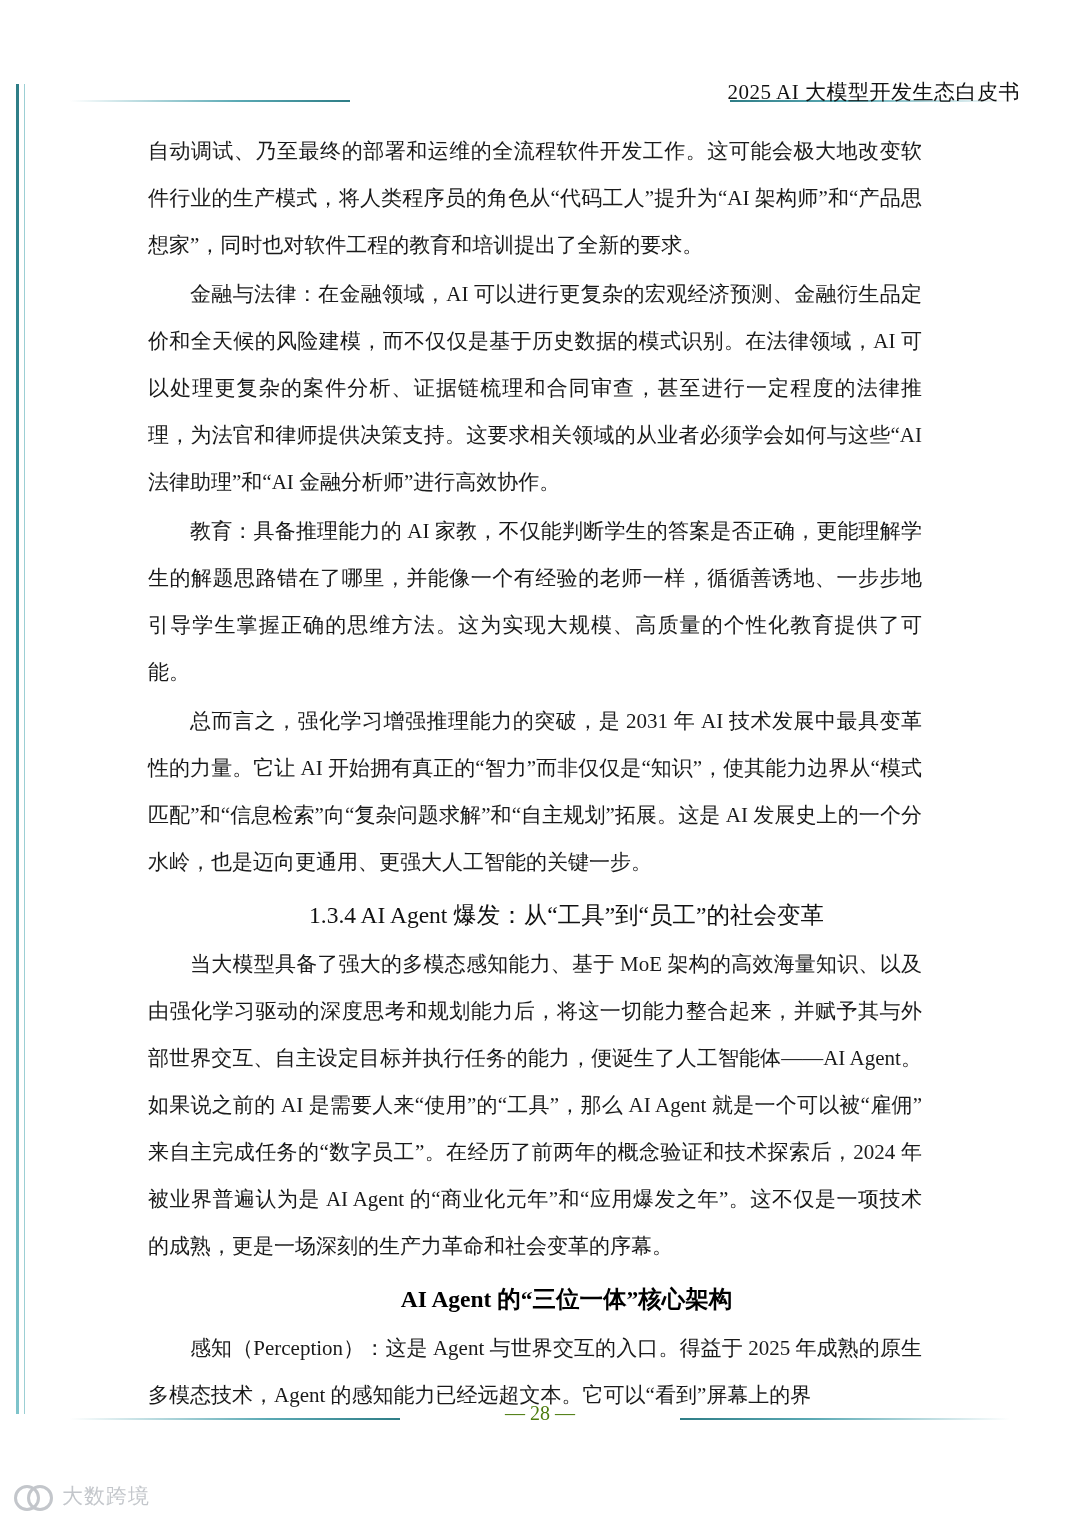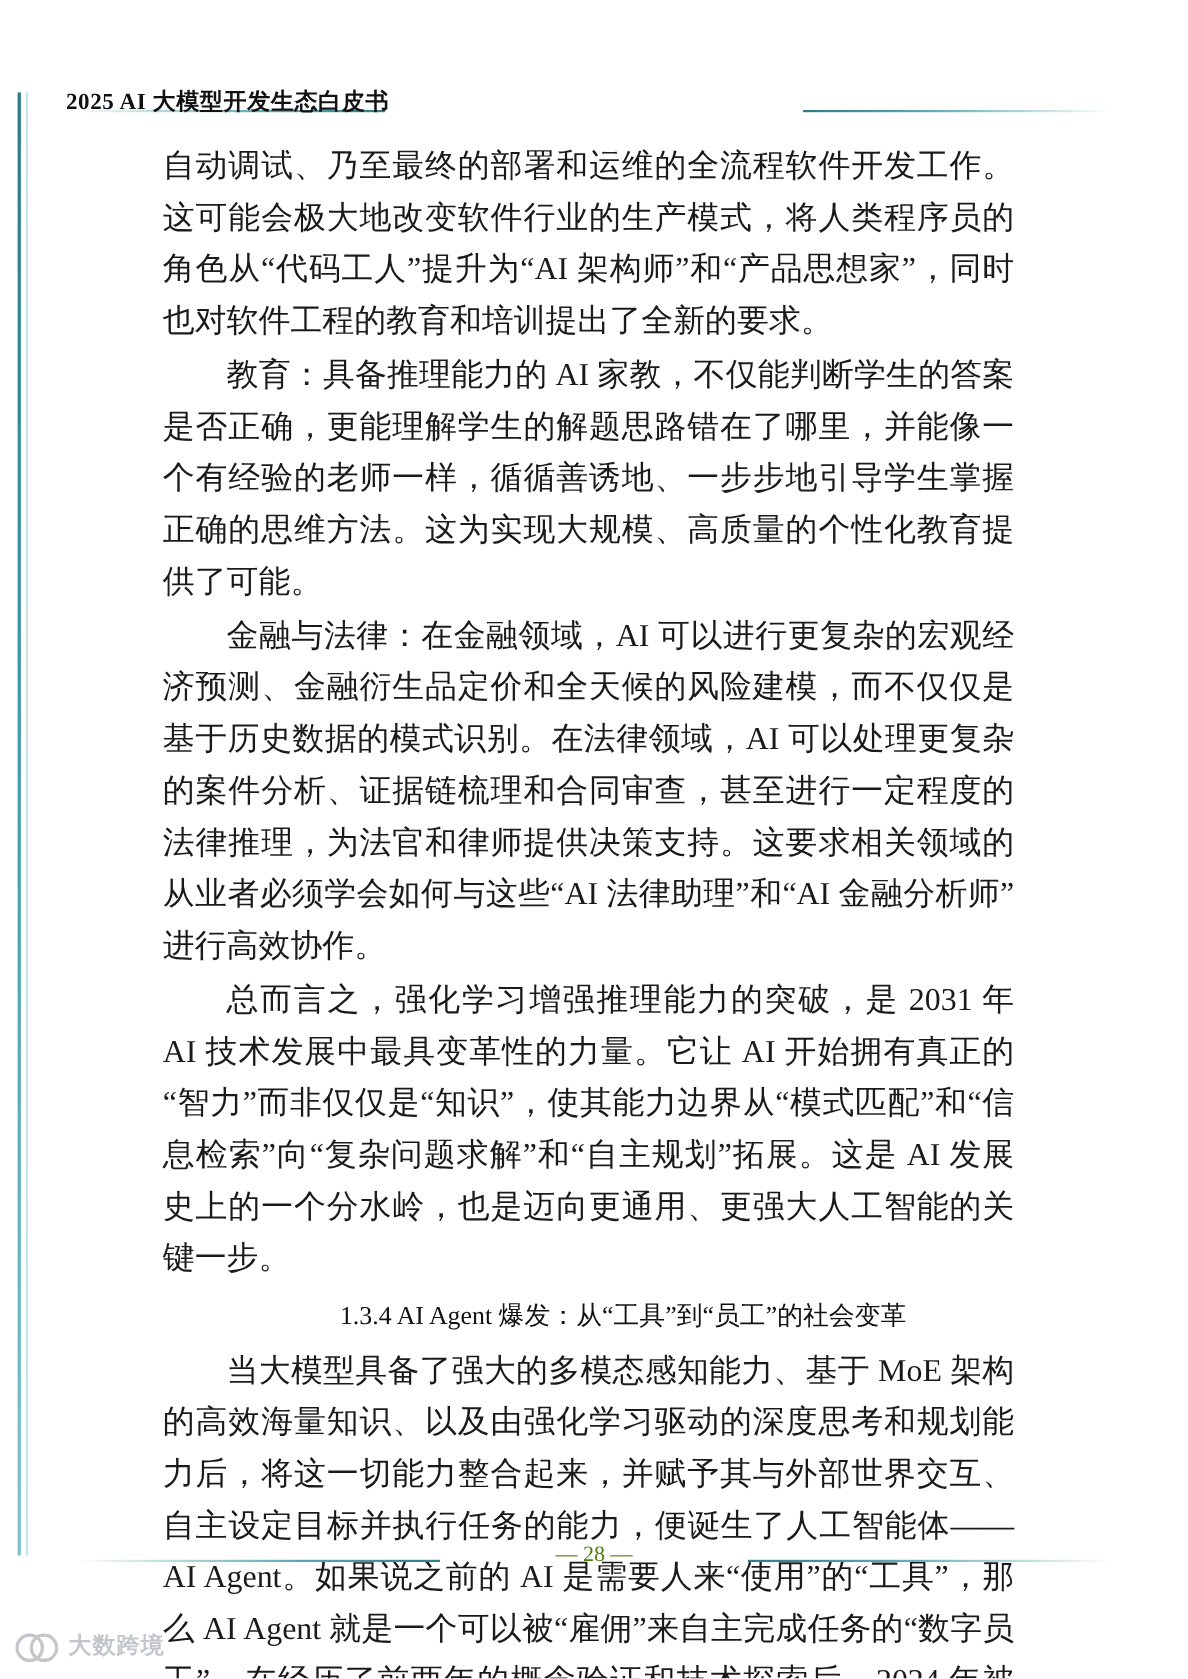--- a/index.html
+++ b/index.html
@@ -43,23 +43,23 @@
     left: 60px;
     right: 60px;
     top: 78px;
     height: 42px;
   }
   .header-title {
     position: absolute;
     left: 0;
     right: 0;
     top: 0;
-    text-align: left;
+    text-align: right;
     font-size: 21px;
-    font-weight: bold;
+    font-weight: normal;
     color: #111111;
     letter-spacing: 0.5px;
   }
   .header-line-left {
     position: absolute;
     left: 10px;
     top: 22px;
     width: 280px;
     height: 2px;
     background: linear-gradient(90deg, #ffffff 0%, #5aa9b4 60%, #2e7d86 100%);
@@ -75,21 +75,21 @@
 
   
   .content {
     position: absolute;
     left: 148px;
     top: 128px;
     width: 790px;
   }
   p.para {
     margin: 0 16px 2px 0;
-    font-size: 29px;
+    font-size: 21px;
     line-height: 47px;
     color: #1a1a1a;
     text-align: justify;
     text-justify: inter-ideograph;
     text-indent: 2em;
     font-family: "Liberation Serif", "DejaVu Serif", serif;
   }
   p.para.noindent {
     text-indent: 0;
   }
@@ -148,21 +148,20 @@
 
   
   .watermark {
     position: absolute;
     left: 14px;
     bottom: 16px;
     display: flex;
     align-items: center;
     gap: 8px;
     opacity: 0.85;
-    font-weight: bold;
   }
   .wm-logo {
     width: 40px;
     height: 28px;
     position: relative;
   }
   .wm-logo .ring {
     position: absolute;
     left: 0;
     top: 3px;
@@ -197,22 +196,22 @@
 
   <div class="header">
     <div class="header-line-left"></div>
     <div class="header-line-right"></div>
     <div class="header-title">2025 AI 大模型开发生态白皮书</div>
   </div>
 
   <div class="content">
 
     <p class="para noindent">自动调试、乃至最终的部署和运维的全流程软件开发工作。这可能会极大地改变软件行业的生产模式，将人类程序员的角色从“代码工人”提升为“AI 架构师”和“产品思想家”，同时也对软件工程的教育和培训提出了全新的要求。</p>
+    <p class="para">金融与法律：在金融领域，AI 可以进行更复杂的宏观经济预测、金融衍生品定价和全天候的风险建模，而不仅仅是基于历史数据的模式识别。在法律领域，AI 可以处理更复杂的案件分析、证据链梳理和合同审查，甚至进行一定程度的法律推理，为法官和律师提供决策支持。这要求相关领域的从业者必须学会如何与这些“AI 法律助理”和“AI 金融分析师”进行高效协作。</p>
     <p class="para">教育：具备推理能力的 AI 家教，不仅能判断学生的答案是否正确，更能理解学生的解题思路错在了哪里，并能像一个有经验的老师一样，循循善诱地、一步步地引导学生掌握正确的思维方法。这为实现大规模、高质量的个性化教育提供了可能。</p>
-    <p class="para">金融与法律：在金融领域，AI 可以进行更复杂的宏观经济预测、金融衍生品定价和全天候的风险建模，而不仅仅是基于历史数据的模式识别。在法律领域，AI 可以处理更复杂的案件分析、证据链梳理和合同审查，甚至进行一定程度的法律推理，为法官和律师提供决策支持。这要求相关领域的从业者必须学会如何与这些“AI 法律助理”和“AI 金融分析师”进行高效协作。</p>
     <p class="para">总而言之，强化学习增强推理能力的突破，是 2031 年 AI 技术发展中最具变革性的力量。它让 AI 开始拥有真正的“智力”而非仅仅是“知识”，使其能力边界从“模式匹配”和“信息检索”向“复杂问题求解”和“自主规划”拓展。这是 AI 发展史上的一个分水岭，也是迈向更通用、更强大人工智能的关键一步。</p>
 
     <p class="heading-sub">1.3.4 AI Agent 爆发：从“工具”到“员工”的社会变革</p>
 
     <p class="para">当大模型具备了强大的多模态感知能力、基于 MoE 架构的高效海量知识、以及由强化学习驱动的深度思考和规划能力后，将这一切能力整合起来，并赋予其与外部世界交互、自主设定目标并执行任务的能力，便诞生了人工智能体——AI Agent。如果说之前的 AI 是需要人来“使用”的“工具”，那么 AI Agent 就是一个可以被“雇佣”来自主完成任务的“数字员工”。在经历了前两年的概念验证和技术探索后，2024 年被业界普遍认为是 AI Agent 的“商业化元年”和“应用爆发之年”。这不仅是一项技术的成熟，更是一场深刻的生产力革命和社会变革的序幕。</p>
 
     <p class="heading-bold">AI Agent 的“三位一体”核心架构</p>
 
     <p class="para">感知（Perception）：这是 Agent 与世界交互的入口。得益于 2025 年成熟的原生多模态技术，Agent 的感知能力已经远超文本。它可以“看到”屏幕上的界</p>
 

